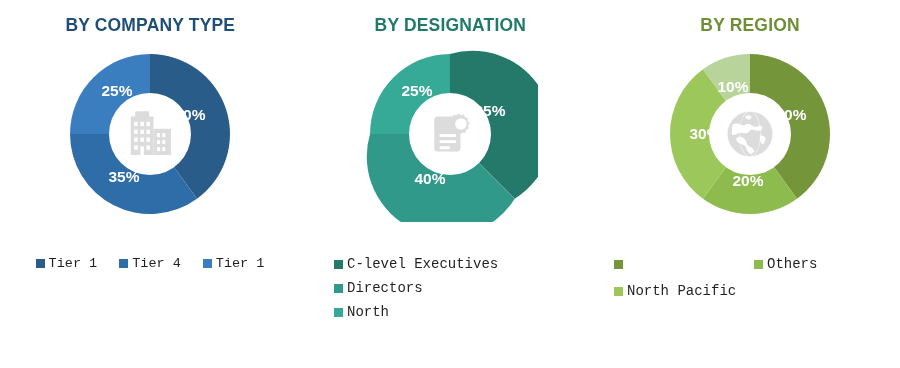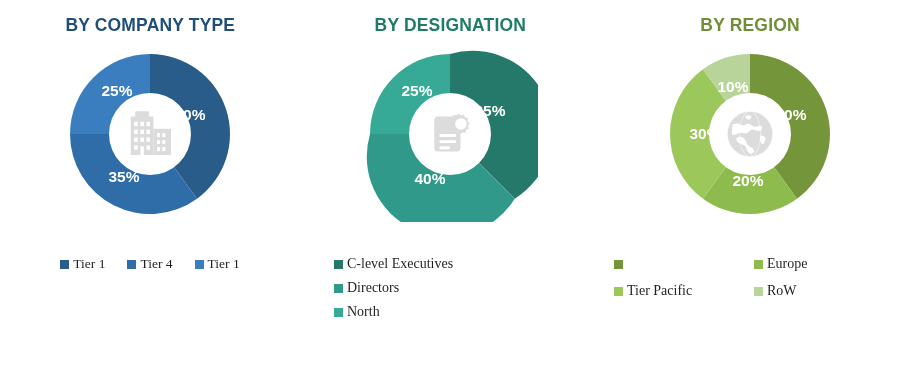--- a/index.html
+++ b/index.html
@@ -97,21 +97,21 @@
   }
   .swatch {
     width: 9px;
     height: 9px;
     flex: 0 0 auto;
     display: inline-block;
   }
   .legend-label {
     font-size: 13.5px;
     color: #231f20;
-    font-family: Liberation Serif, serif;
+    font-family: Liberation Mono, monospace;
   }
   .legend.row-single .legend-label { font-size: 13.5px; }
   .legend.col-stack .legend-label { font-size: 14px; }
   .legend.grid-two .legend-label { font-size: 14px; }
 </style>
 </head>
 <body style="background: rgb(255, 255, 255);">
 
 <div class="board">
 
@@ -260,26 +260,22 @@
         <ellipse cx="32" cy="32" rx="12" ry="26" fill="none" stroke="#ffffff" stroke-width="1.2" opacity="0.45"></ellipse>
       </svg>
     </div>
 
     <div class="legend grid-two">
       <div class="legend-item">
         <span class="swatch" style="background: rgb(116, 149, 58);"></span>
       </div>
       <div class="legend-item">
         <span class="swatch" style="background: rgb(141, 187, 77);"></span>
-        <span class="legend-label">Europe</span>
+        <span class="legend-label">Others</span>
       </div>
       <div class="legend-item">
         <span class="swatch" style="background: rgb(156, 200, 91);"></span>
-        <span class="legend-label">Tier Pacific</span>
-      </div>
-      <div class="legend-item">
-        <span class="swatch" style="background: rgb(184, 212, 154);"></span>
-        <span class="legend-label">RoW</span>
+        <span class="legend-label">North Pacific</span>
       </div>
     </div>
   </div>
 
 </div>
 
 </body></html>

